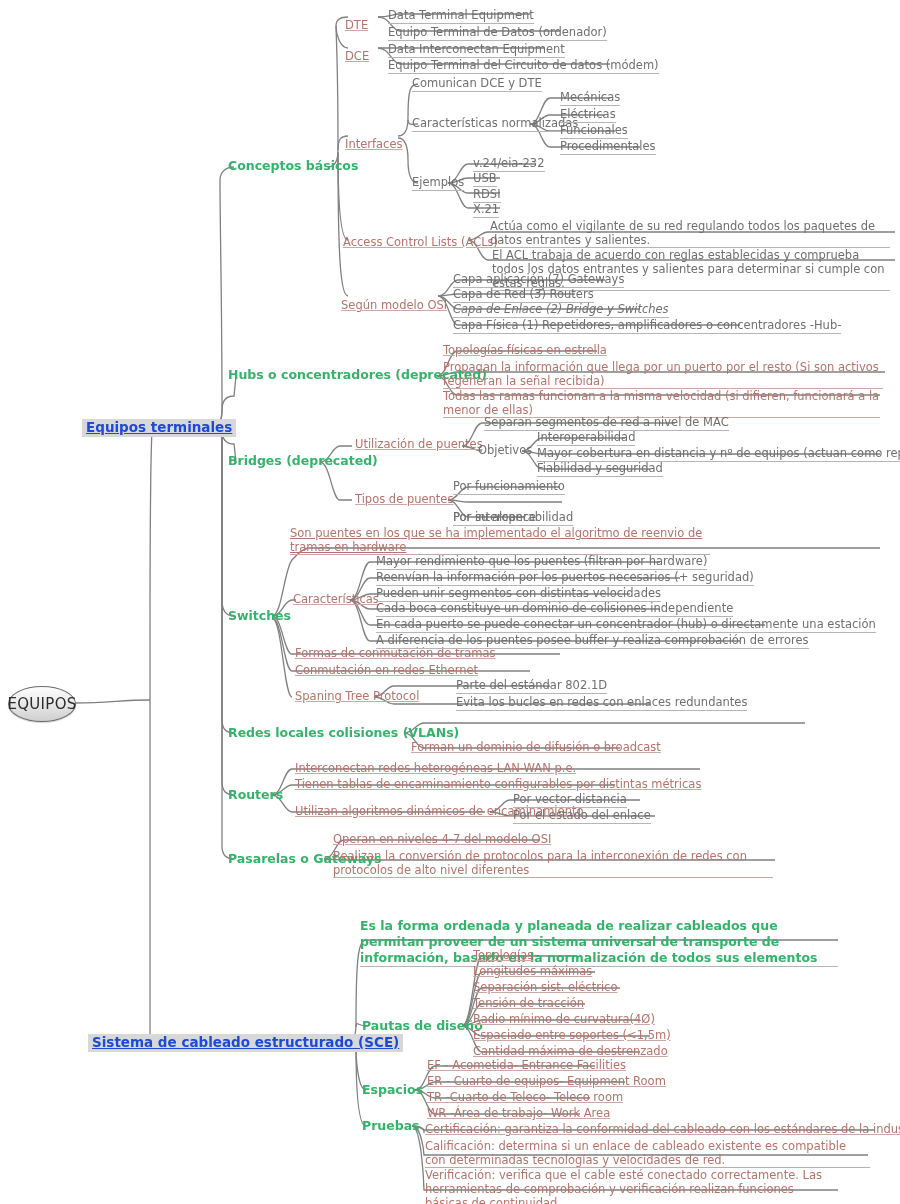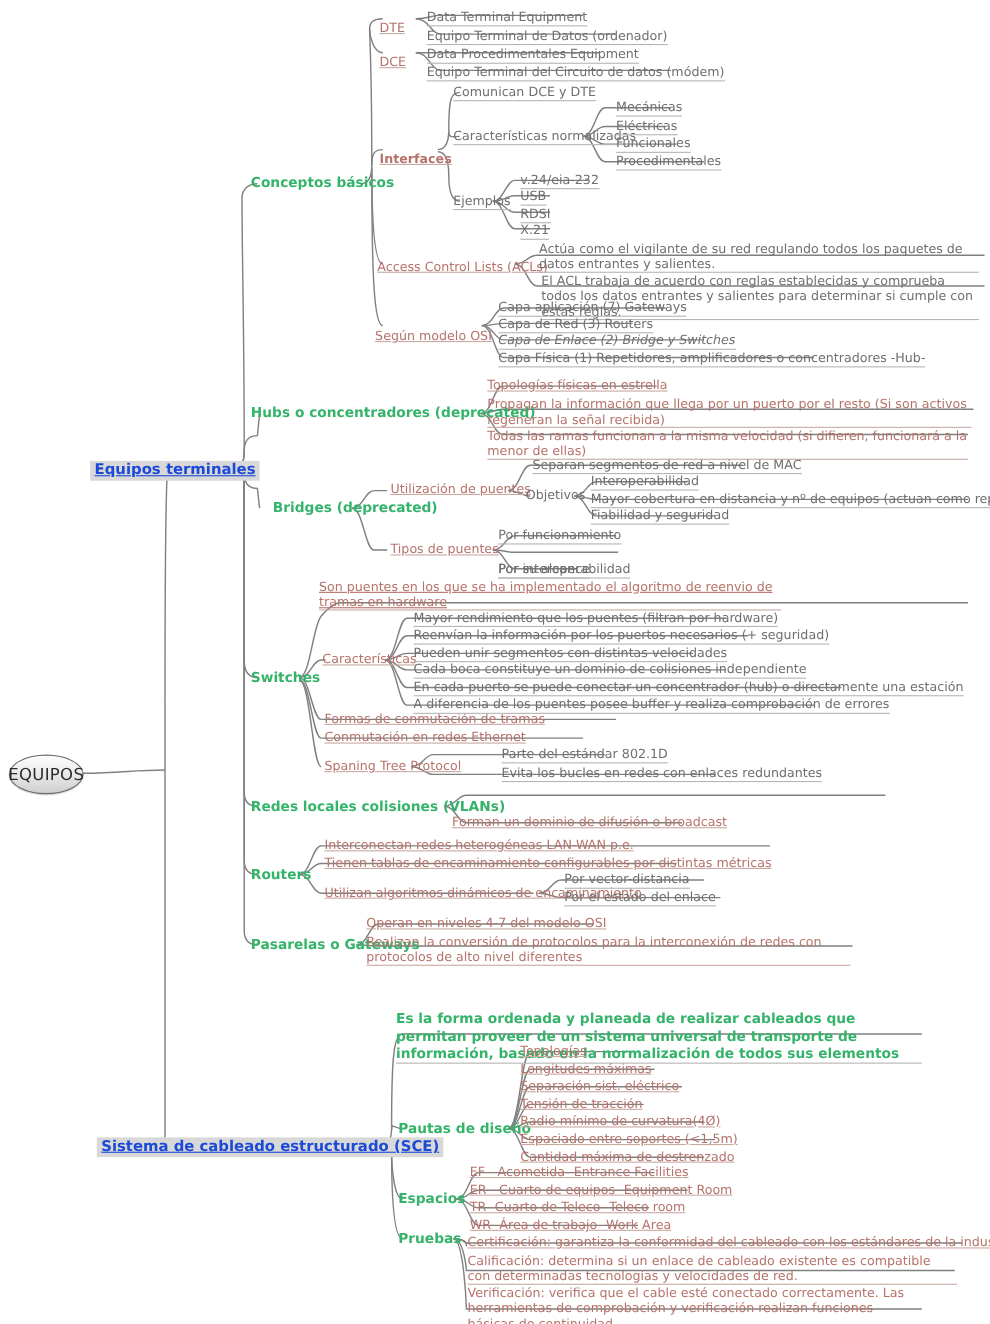--- a/index.html
+++ b/index.html
@@ -175,40 +175,40 @@
 </div>
 
 <div class="node l1" style="left:82px;top:419px;">Equipos terminales</div>
 
 <div class="node l1" style="left:88px;top:1034px;">Sistema de cableado estructurado (SCE)</div>
 
 <div class="node l2" style="left:228px;top:159px;">Conceptos básicos</div>
 
 <div class="node l2" style="left:228px;top:368px;">Hubs o concentradores (deprecated)</div>
 
-<div class="node l2" style="left:228px;top:454px;margin-left:20px;">Bridges (deprecated)</div>
+<div class="node l2" style="left:228px;top:454px;">Bridges (deprecated)</div>
 
 <div class="node l2" style="left:228px;top:609px;">Switches</div>
 
 <div class="node l2" style="left:228px;top:726px;">Redes locales colisiones (VLANs)</div>
 
 <div class="node l2" style="left:228px;top:788px;">Routers</div>
 
 <div class="node l2" style="left:228px;top:852px;">Pasarelas o Gateways</div>
 
 <div class="node l3" style="left:345px;top:19px;">DTE</div>
 <div class="node l3" style="left:345px;top:50px;">DCE</div>
-<div class="node l3" style="left:345px;top:138px;font-weight:bold;">Interfaces</div>
+<div class="node l3" style="left:345px;top:138px;">Interfaces</div>
 <div class="node l3" style="left:343px;top:236px;">Access Control Lists (ACLs)</div>
 <div class="node l3" style="left:341px;top:299px;">Según modelo OSI</div>
 
 <div class="node l4" style="left:388px;top:9px;border-bottom:1px solid #b5b5b5;">Data Terminal Equipment</div>
 <div class="node l4" style="left:388px;top:26px;border-bottom:1px solid #b5b5b5;">Equipo Terminal de Datos (ordenador)</div>
 
-<div class="node l4" style="left:388px;top:43px;border-bottom:1px solid #b5b5b5;">Data Procedimentales Equipment</div>
+<div class="node l4" style="left:388px;top:43px;border-bottom:1px solid #b5b5b5;">Data Interconectan Equipment</div>
 <div class="node l4" style="left:388px;top:59px;border-bottom:1px solid #b5b5b5;">Equipo Terminal del Circuito de datos (módem)</div>
 
 <div class="node l4" style="left:412px;top:77px;border-bottom:1px solid #b5b5b5;">Comunican DCE y DTE</div>
 <div class="node l4" style="left:412px;top:117px;border-bottom:1px solid #b5b5b5;">Características normalizadas</div>
 <div class="node l4" style="left:412px;top:176px;border-bottom:1px solid #b5b5b5;">Ejemplos</div>
 
 <div class="node l4" style="left:560px;top:91px;border-bottom:1px solid #b5b5b5;">Mecánicas</div>
 <div class="node l4" style="left:560px;top:108px;border-bottom:1px solid #b5b5b5;">Eléctricas</div>
 <div class="node l4" style="left:560px;top:124px;border-bottom:1px solid #b5b5b5;">Funcionales</div>
 <div class="node l4" style="left:560px;top:140px;border-bottom:1px solid #b5b5b5;">Procedimentales</div>

